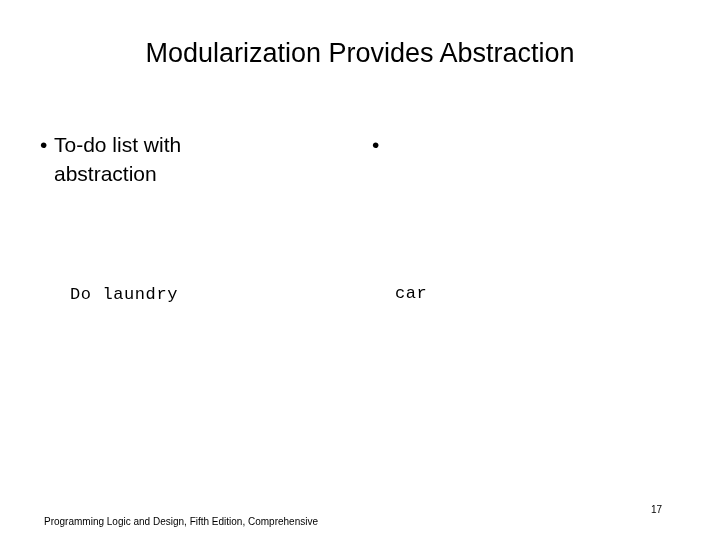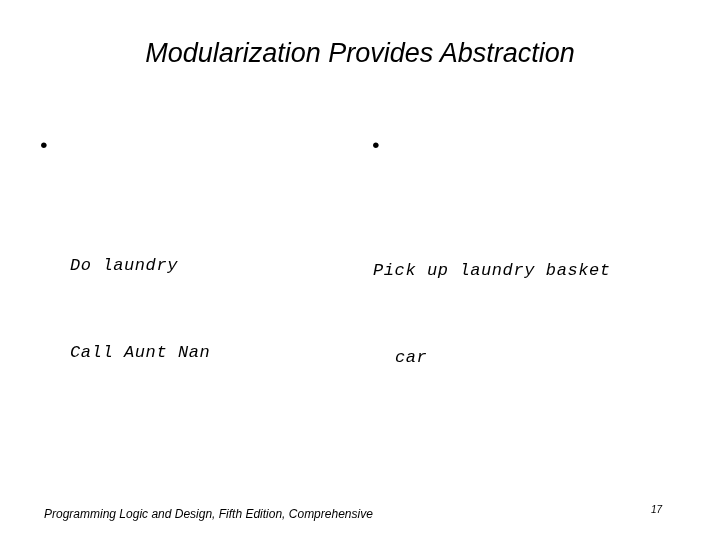--- a/index.html
+++ b/index.html
@@ -13,21 +13,20 @@
     font-family: "Liberation Sans", sans-serif;
     color: #000000;
     overflow: hidden;
     position: relative;
   }
 
   .slide {
     position: relative;
     width: 720px;
     height: 540px;
-    font-style: italic;
   }
 
   
   .slide-title {
     position: absolute;
     left: 36px;
     top: 36px;
     width: 648px;
     text-align: center;
     font-family: "Liberation Sans", sans-serif;
@@ -87,35 +86,35 @@
     font-size: 17px;
     line-height: 29px;
     letter-spacing: 0.6px;
     white-space: pre;
     color: #000000;
   }
   .column-left  .code-block { padding-left: 40px; }
   .column-right .code-block { padding-left: 11px; margin-top: 39px; }
 
   .code-line { display: block; white-space: pre; }
-  .code-line.indent { padding-left: 22px; }
+  .code-line.indent { padding-left: 22px; margin-top: 23px; }
 
   
   .footer {
     position: absolute;
     left: 44px;
     top: 502px;
     width: 640px;
     height: 18px;
   }
   .footer-text {
     position: absolute;
     left: 0;
-    top: 4px;
-    font-size: 12px;
+    top: 12px;
+    font-size: 10px;
     line-height: 16px;
     color: #000000;
     white-space: nowrap;
   }
   .page-number {
     position: absolute;
     right: 22px;
     top: 0;
     font-size: 10px;
     line-height: 16px;
@@ -129,33 +128,32 @@
 
   <div class="slide-title">
     <span class="title-line">Modularization Provides Abstraction</span>
   </div>
 
   <div class="body-columns">
 
     <div class="column column-left">
       <div class="bullet-row">
         <span class="bullet-mark">•</span>
+        <span class="bullet-text">To-do list with abstraction</span>
       </div>
       <div class="code-block">
         <span class="code-line">Do laundry</span>
-        <span class="code-line">Call Aunt Nan</span>
       </div>
     </div>
 
     <div class="column column-right">
       <div class="bullet-row">
         <span class="bullet-mark">•</span>
       </div>
       <div class="code-block">
-        <span class="code-line">Pick up laundry basket</span>
         <span class="code-line indent">car</span>
         
         
         
         
         
         
       </div>
     </div>
 

